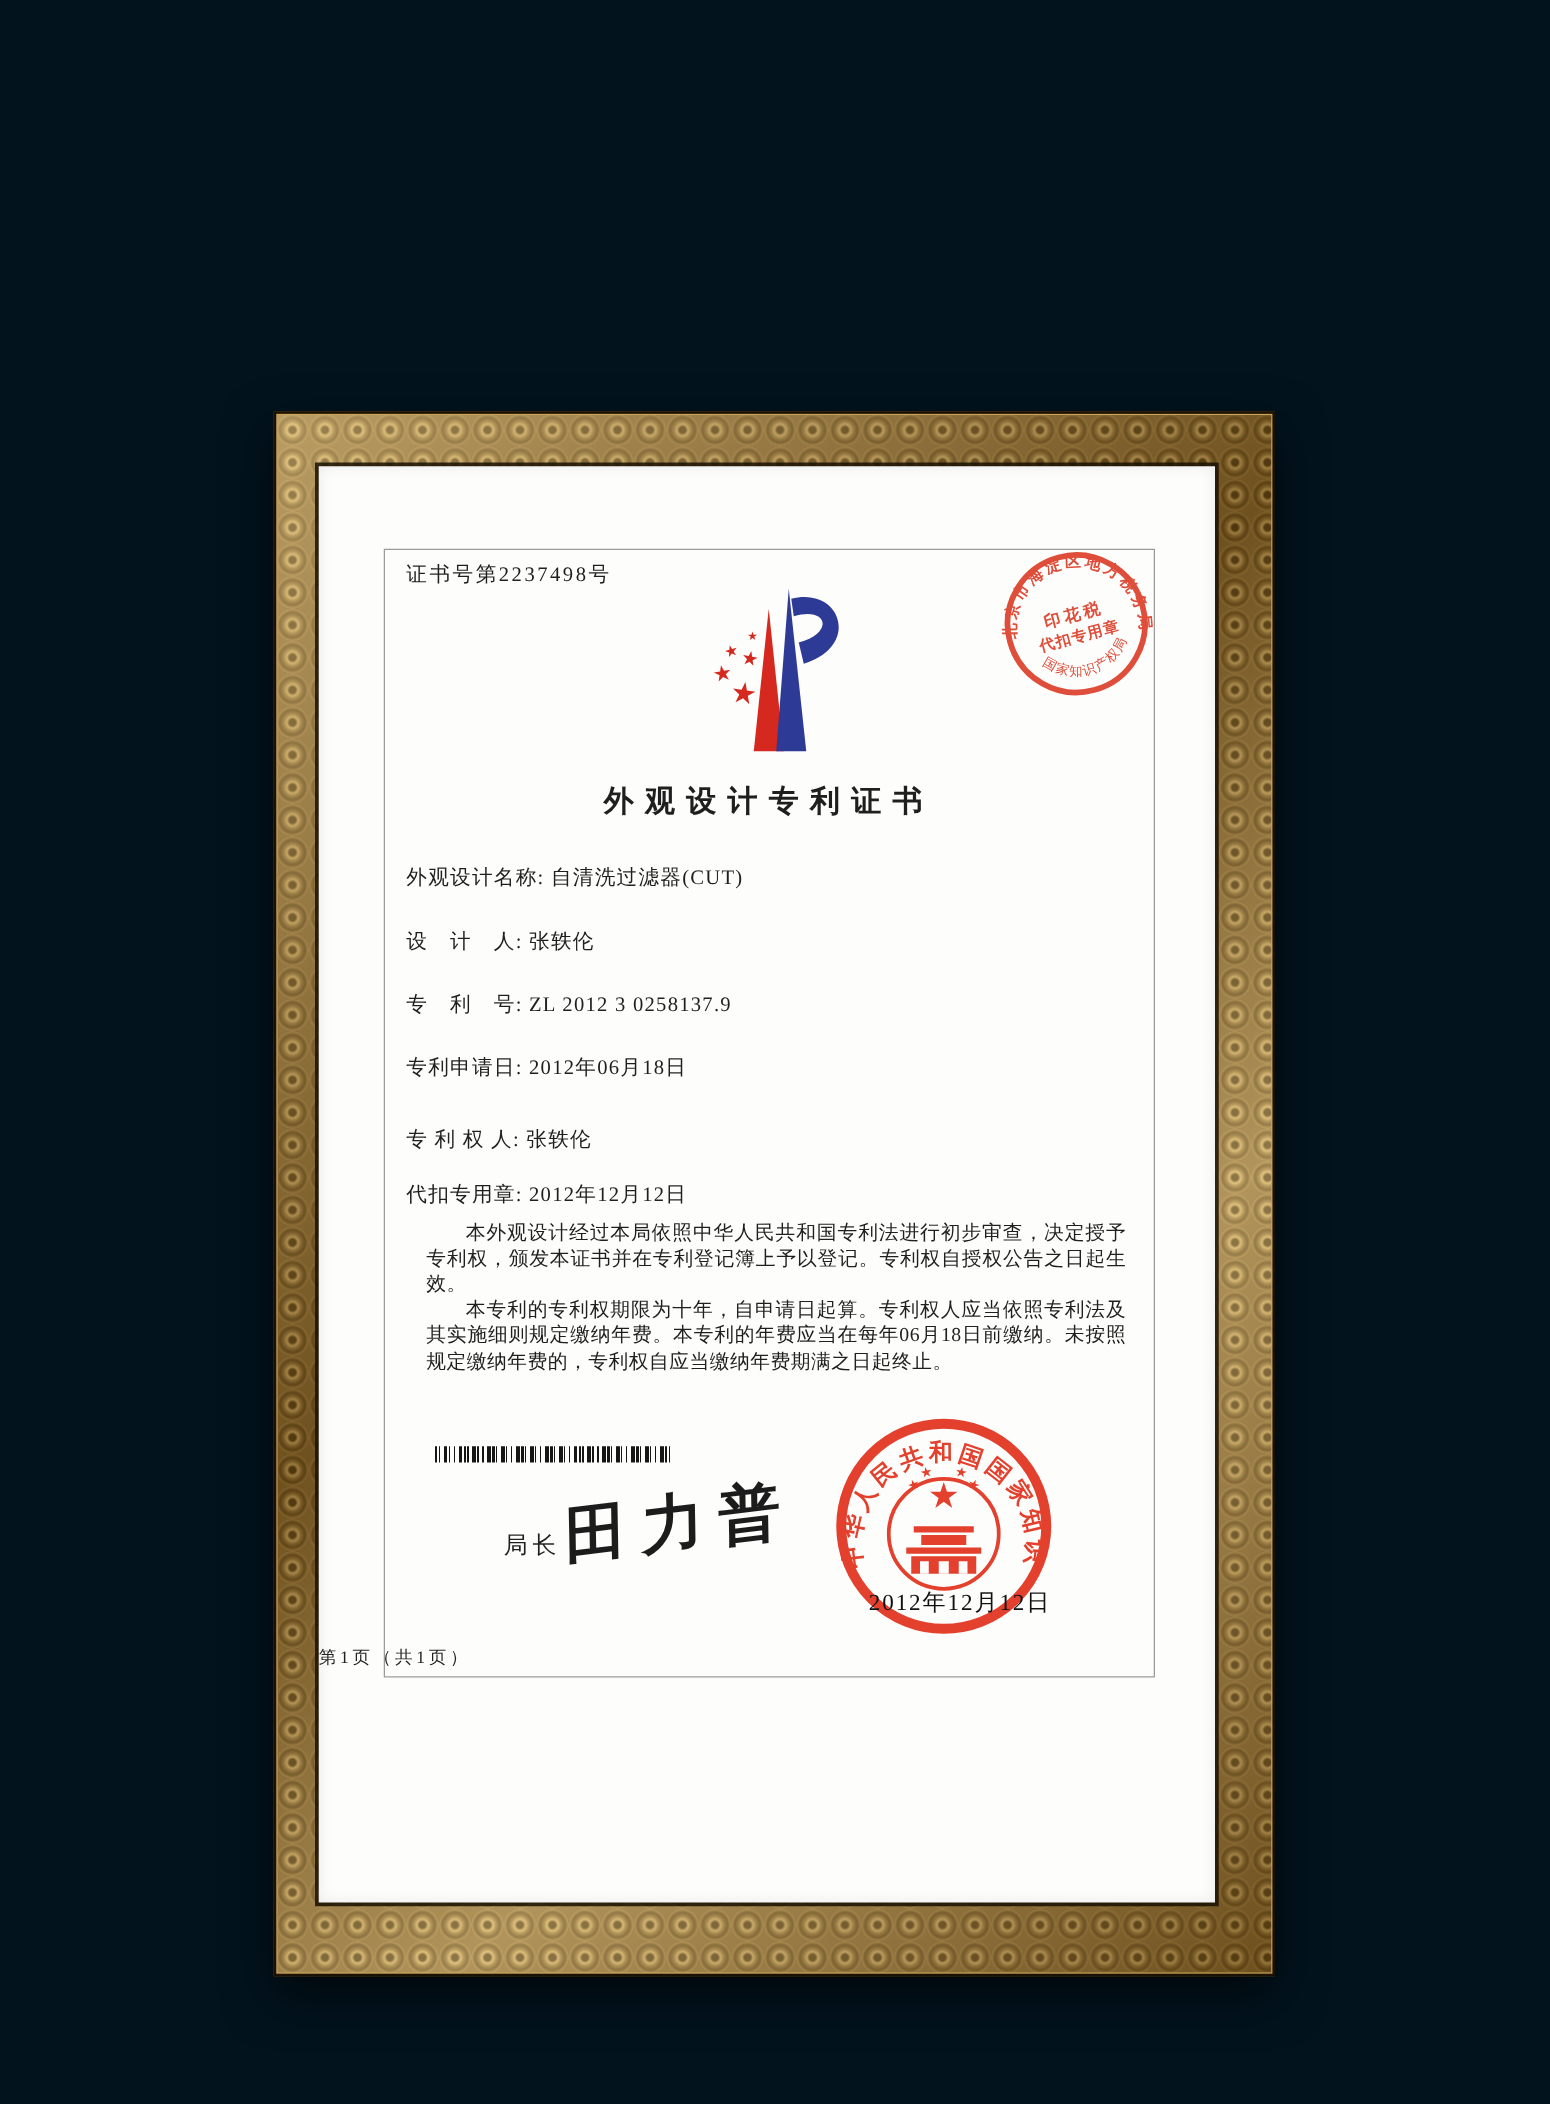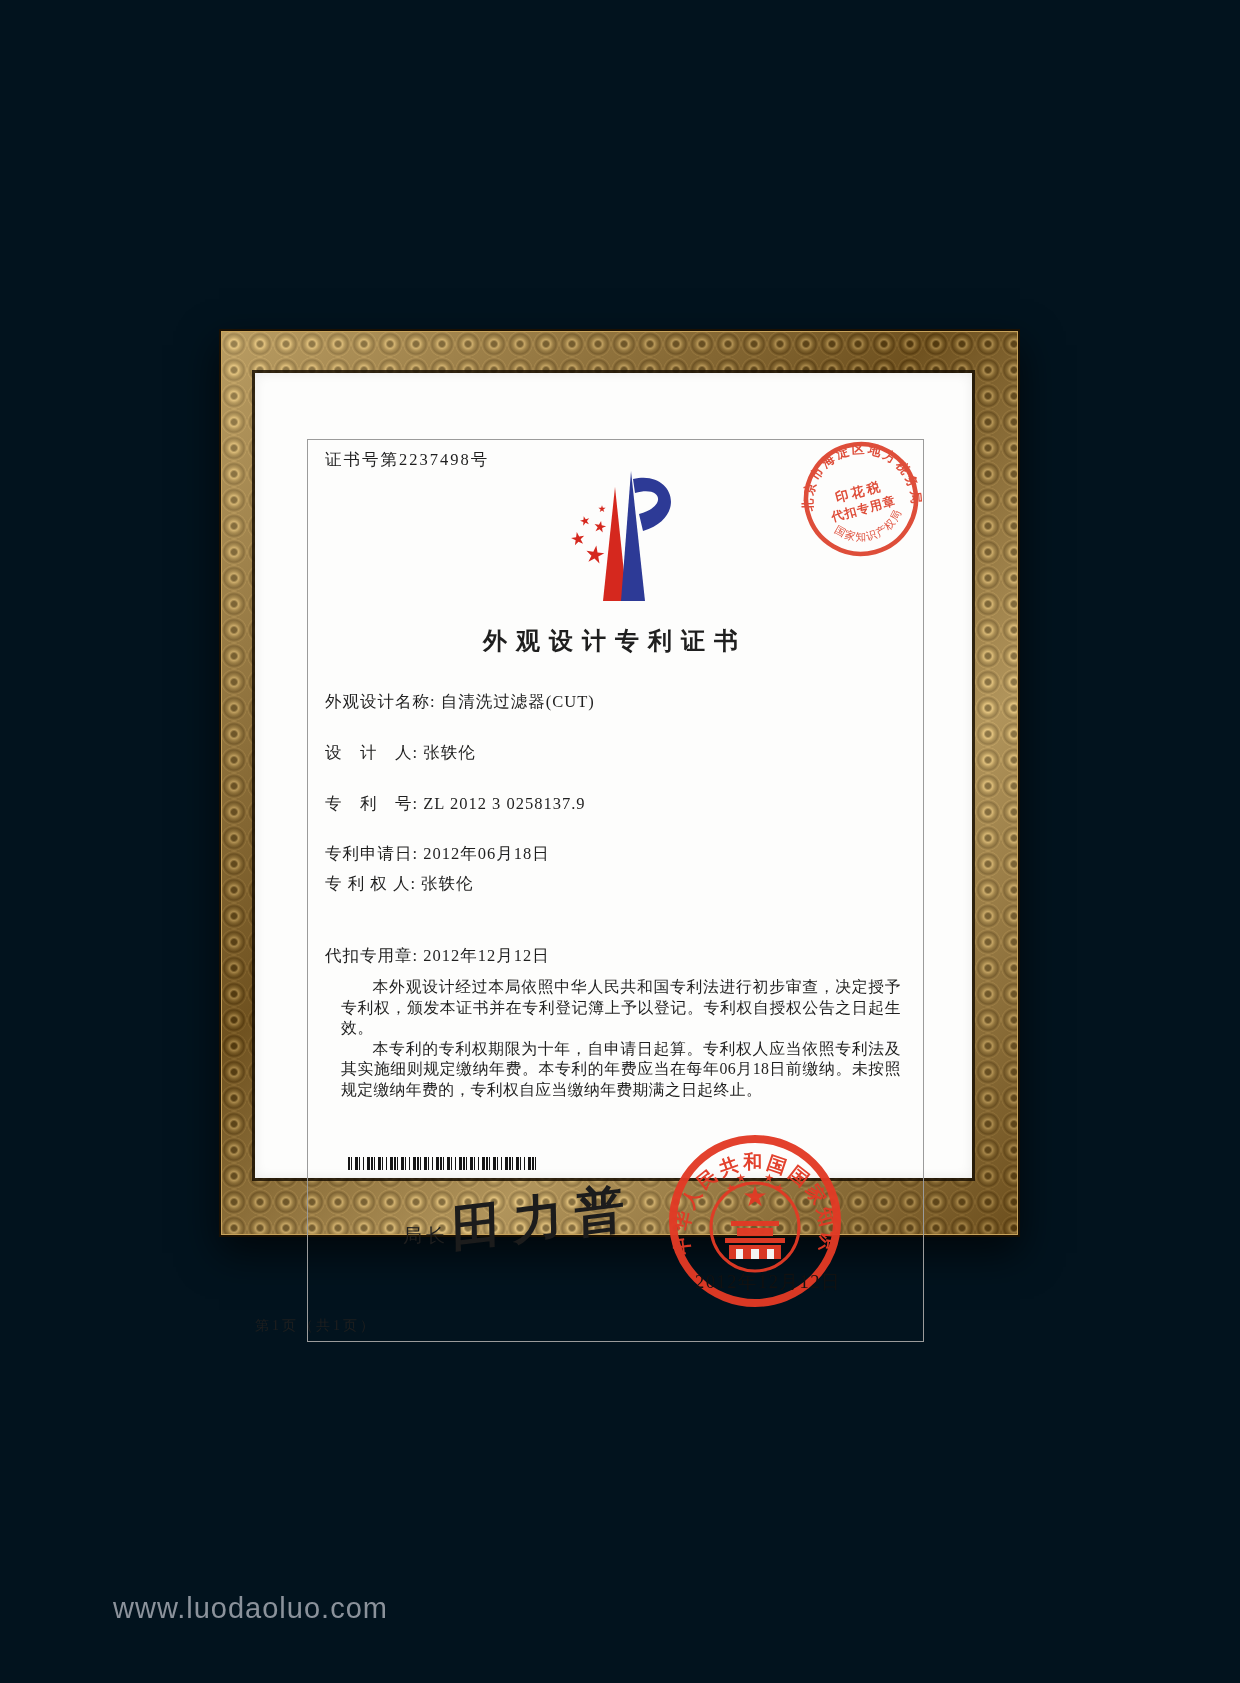--- a/index.html
+++ b/index.html
@@ -17,21 +17,21 @@
     font-family:"Liberation Sans","DejaVu Sans",sans-serif;
     font-weight:bold;font-size:64px;line-height:1.05;letter-spacing:5px;margin:0;
   }
   .title-en{
     font-family:"Liberation Sans","DejaVu Sans",sans-serif;
     font-size:31px;line-height:1.1;margin:0;letter-spacing:.5px;font-weight:400;
   }
 
   
   .frame{
-    position:absolute;left:219px;top:329px;width:801px;height:908px;
+    position:absolute;left:219px;top:329px;width:801px;height:1252px;
     box-sizing:border-box;
     padding:42px 46px 57px 34px;
     background-color:#8f6d2f;
     background-image:
       linear-gradient(135deg, rgba(255,236,185,.38), rgba(58,36,6,.38) 42%, rgba(255,240,195,.30) 68%, rgba(66,42,8,.45)),
       radial-gradient(circle at 13px 13px, #5d4312 2.5px, #d8b163 4.5px, #9a7836 7px, #6b4d18 10px, #a98440 12.5px, #8f6d2f 13px);
     background-size:100% 100%, 26px 26px;
     border:2px solid #1a1003;
     box-shadow: inset 0 0 0 1px #c9a45c, 0 16px 38px rgba(0,0,0,.65);
   }
@@ -53,21 +53,21 @@
 
   .tax-stamp{position:absolute;left:546px;top:66px;width:120px;height:120px;transform:rotate(-15deg);opacity:.95;}
 
   .cert-title{
     position:absolute;left:0;top:226px;width:720px;text-align:center;
     font-size:24px;font-weight:600;letter-spacing:9px;margin-top:26px;
   }
 
   .field{position:absolute;left:70px;font-size:16.5px;letter-spacing:1px;white-space:nowrap;}
   .field .lab{display:inline-block;}
-  .f0{top:318px;} .f1{top:369px;} .f2{top:420px;} .f3{top:470px;} .f4{top:500px;} .f5{top:572px;}
+  .f0{top:318px;} .f1{top:369px;} .f2{top:420px;} .f3{top:470px;} .f4{top:528px;} .f5{top:572px;}
 
   .legal{
     position:absolute;left:86px;top:604px;width:560px;
     font-size:15.8px;line-height:20.6px;text-align:justify;letter-spacing:.4px;
   }
   .legal p{margin:0;text-indent:2em;}
 
   .barcode{
     position:absolute;left:93px;top:784px;width:188px;height:13px;
     background-image:repeating-linear-gradient(90deg,
@@ -195,14 +195,13 @@
             </g>
           </g>
         </svg>
       </div>
       <div class="seal-date">2012年12月12日</div>
 
       <div class="page-footer">第1页（共1页）</div>
     </div>
   </div>
 
-  <div class="watermark">www.luodaoluo.com</div>
 </div>
 
 </body></html>

